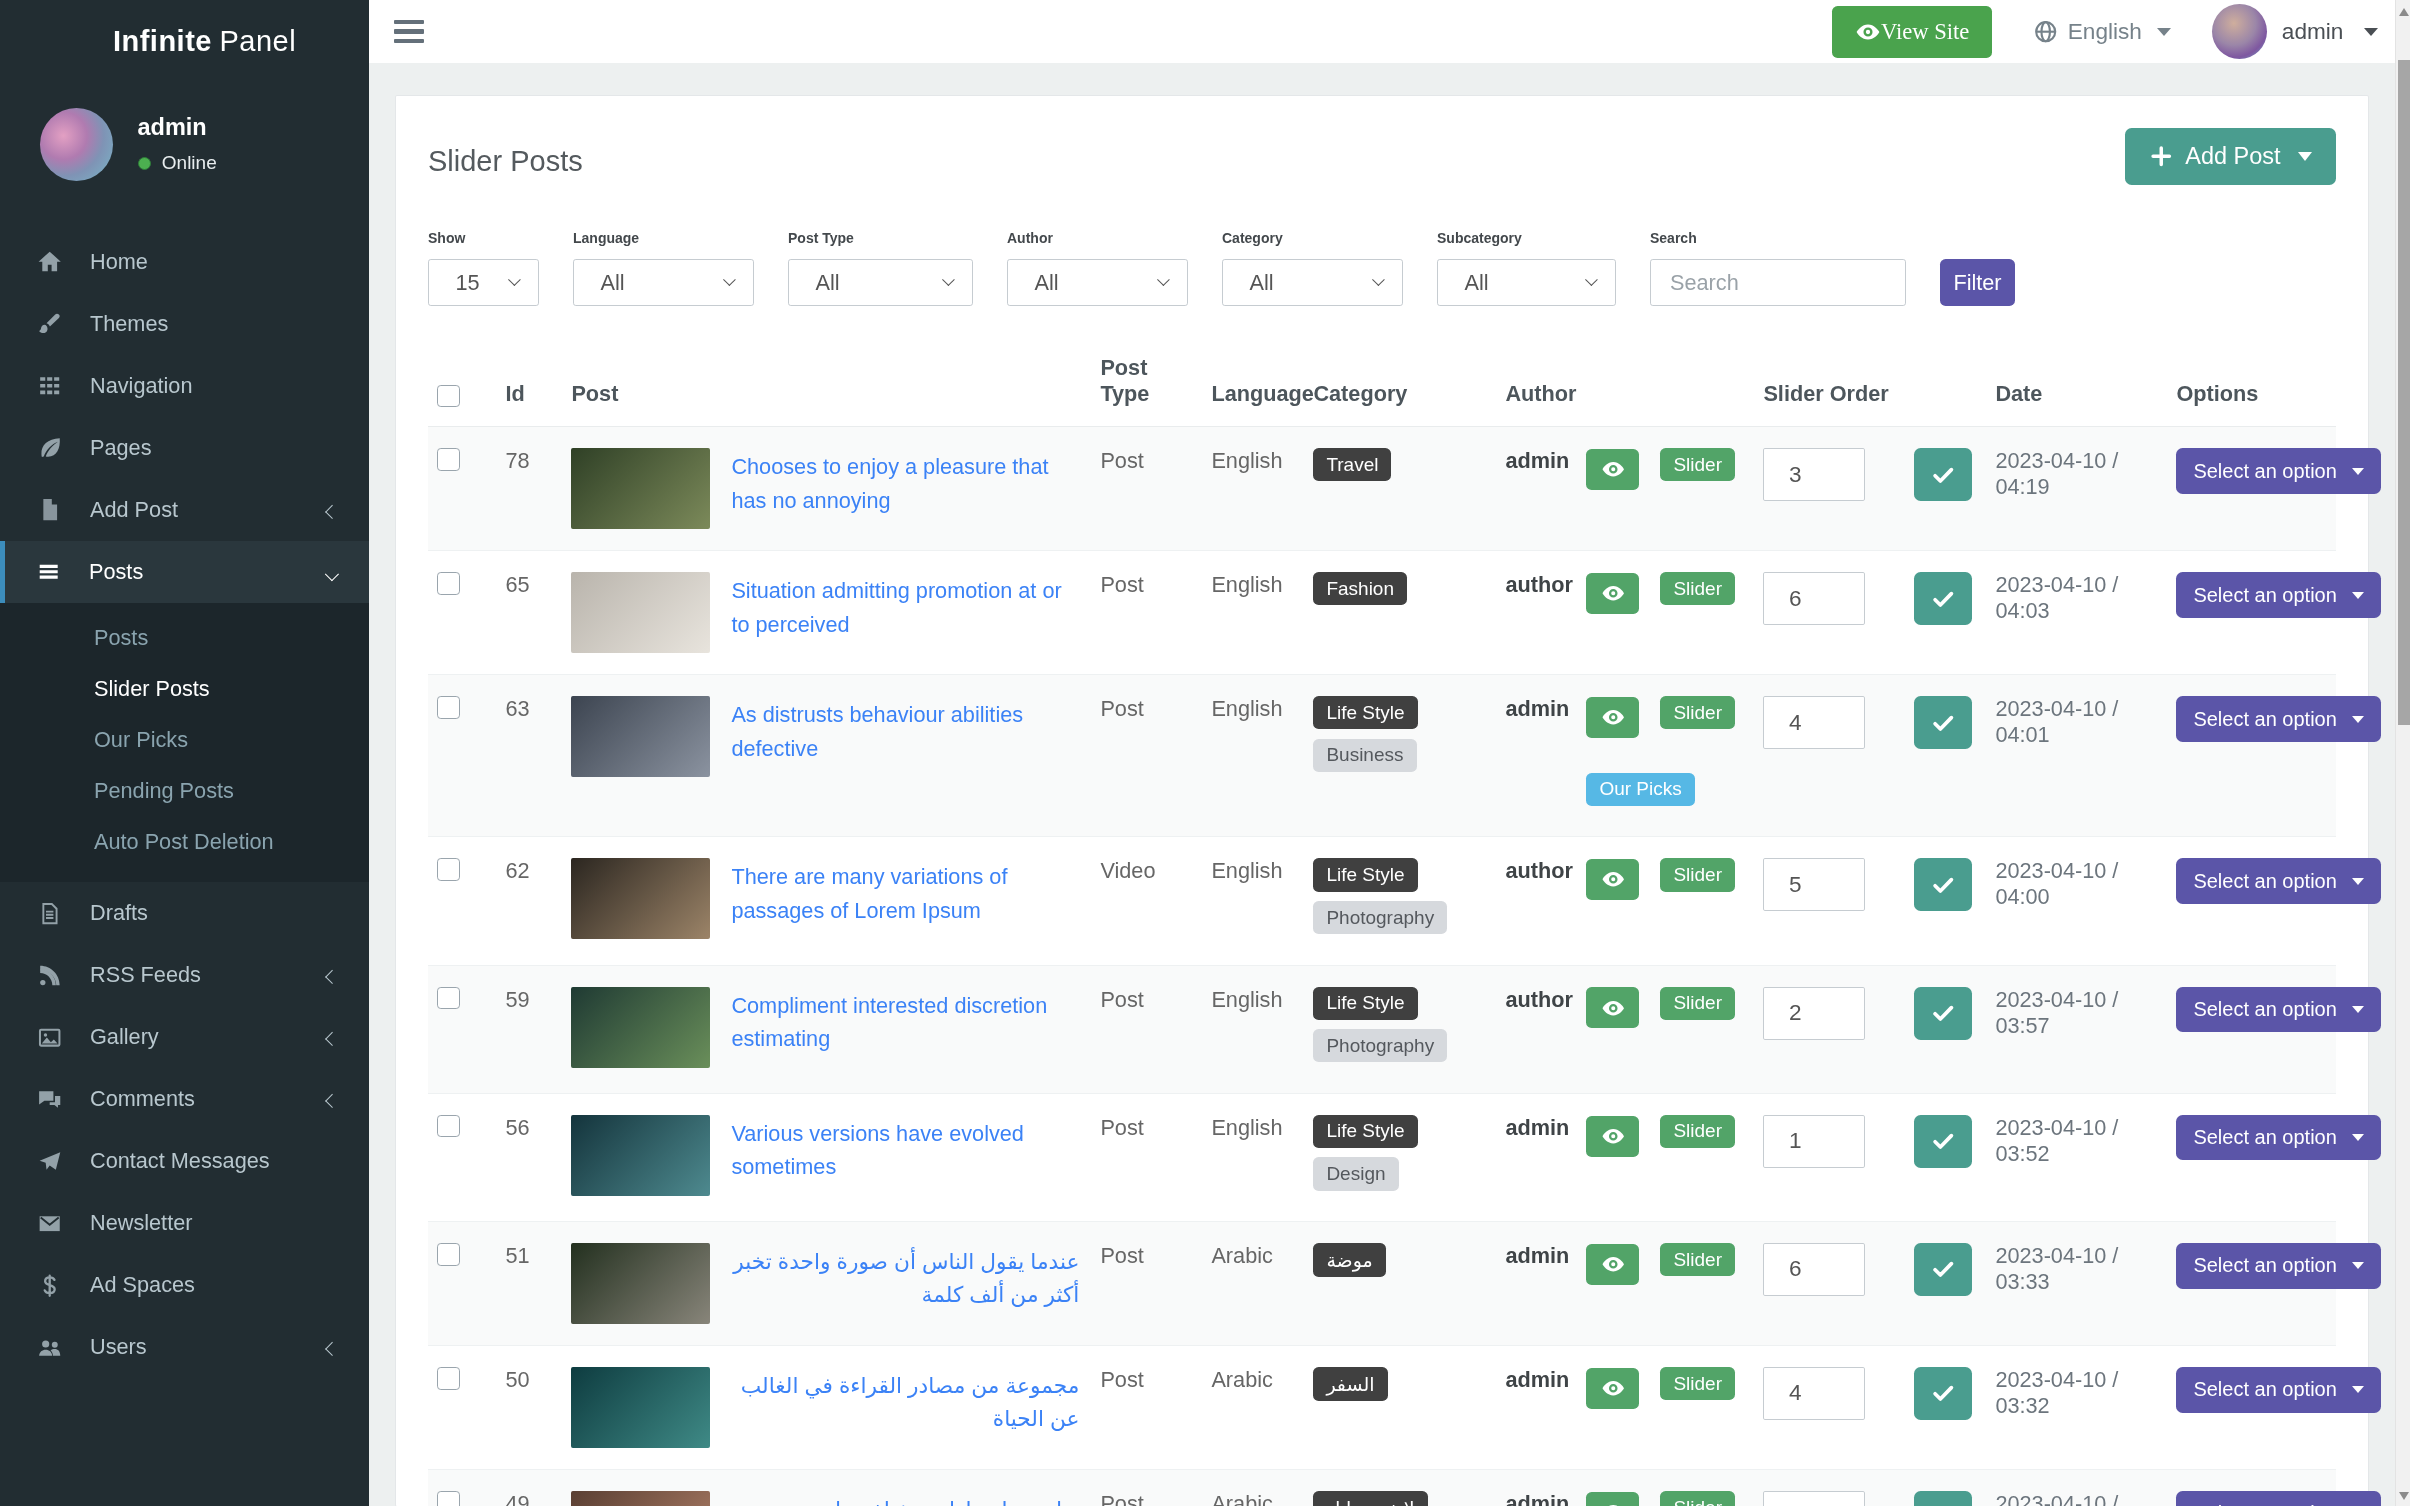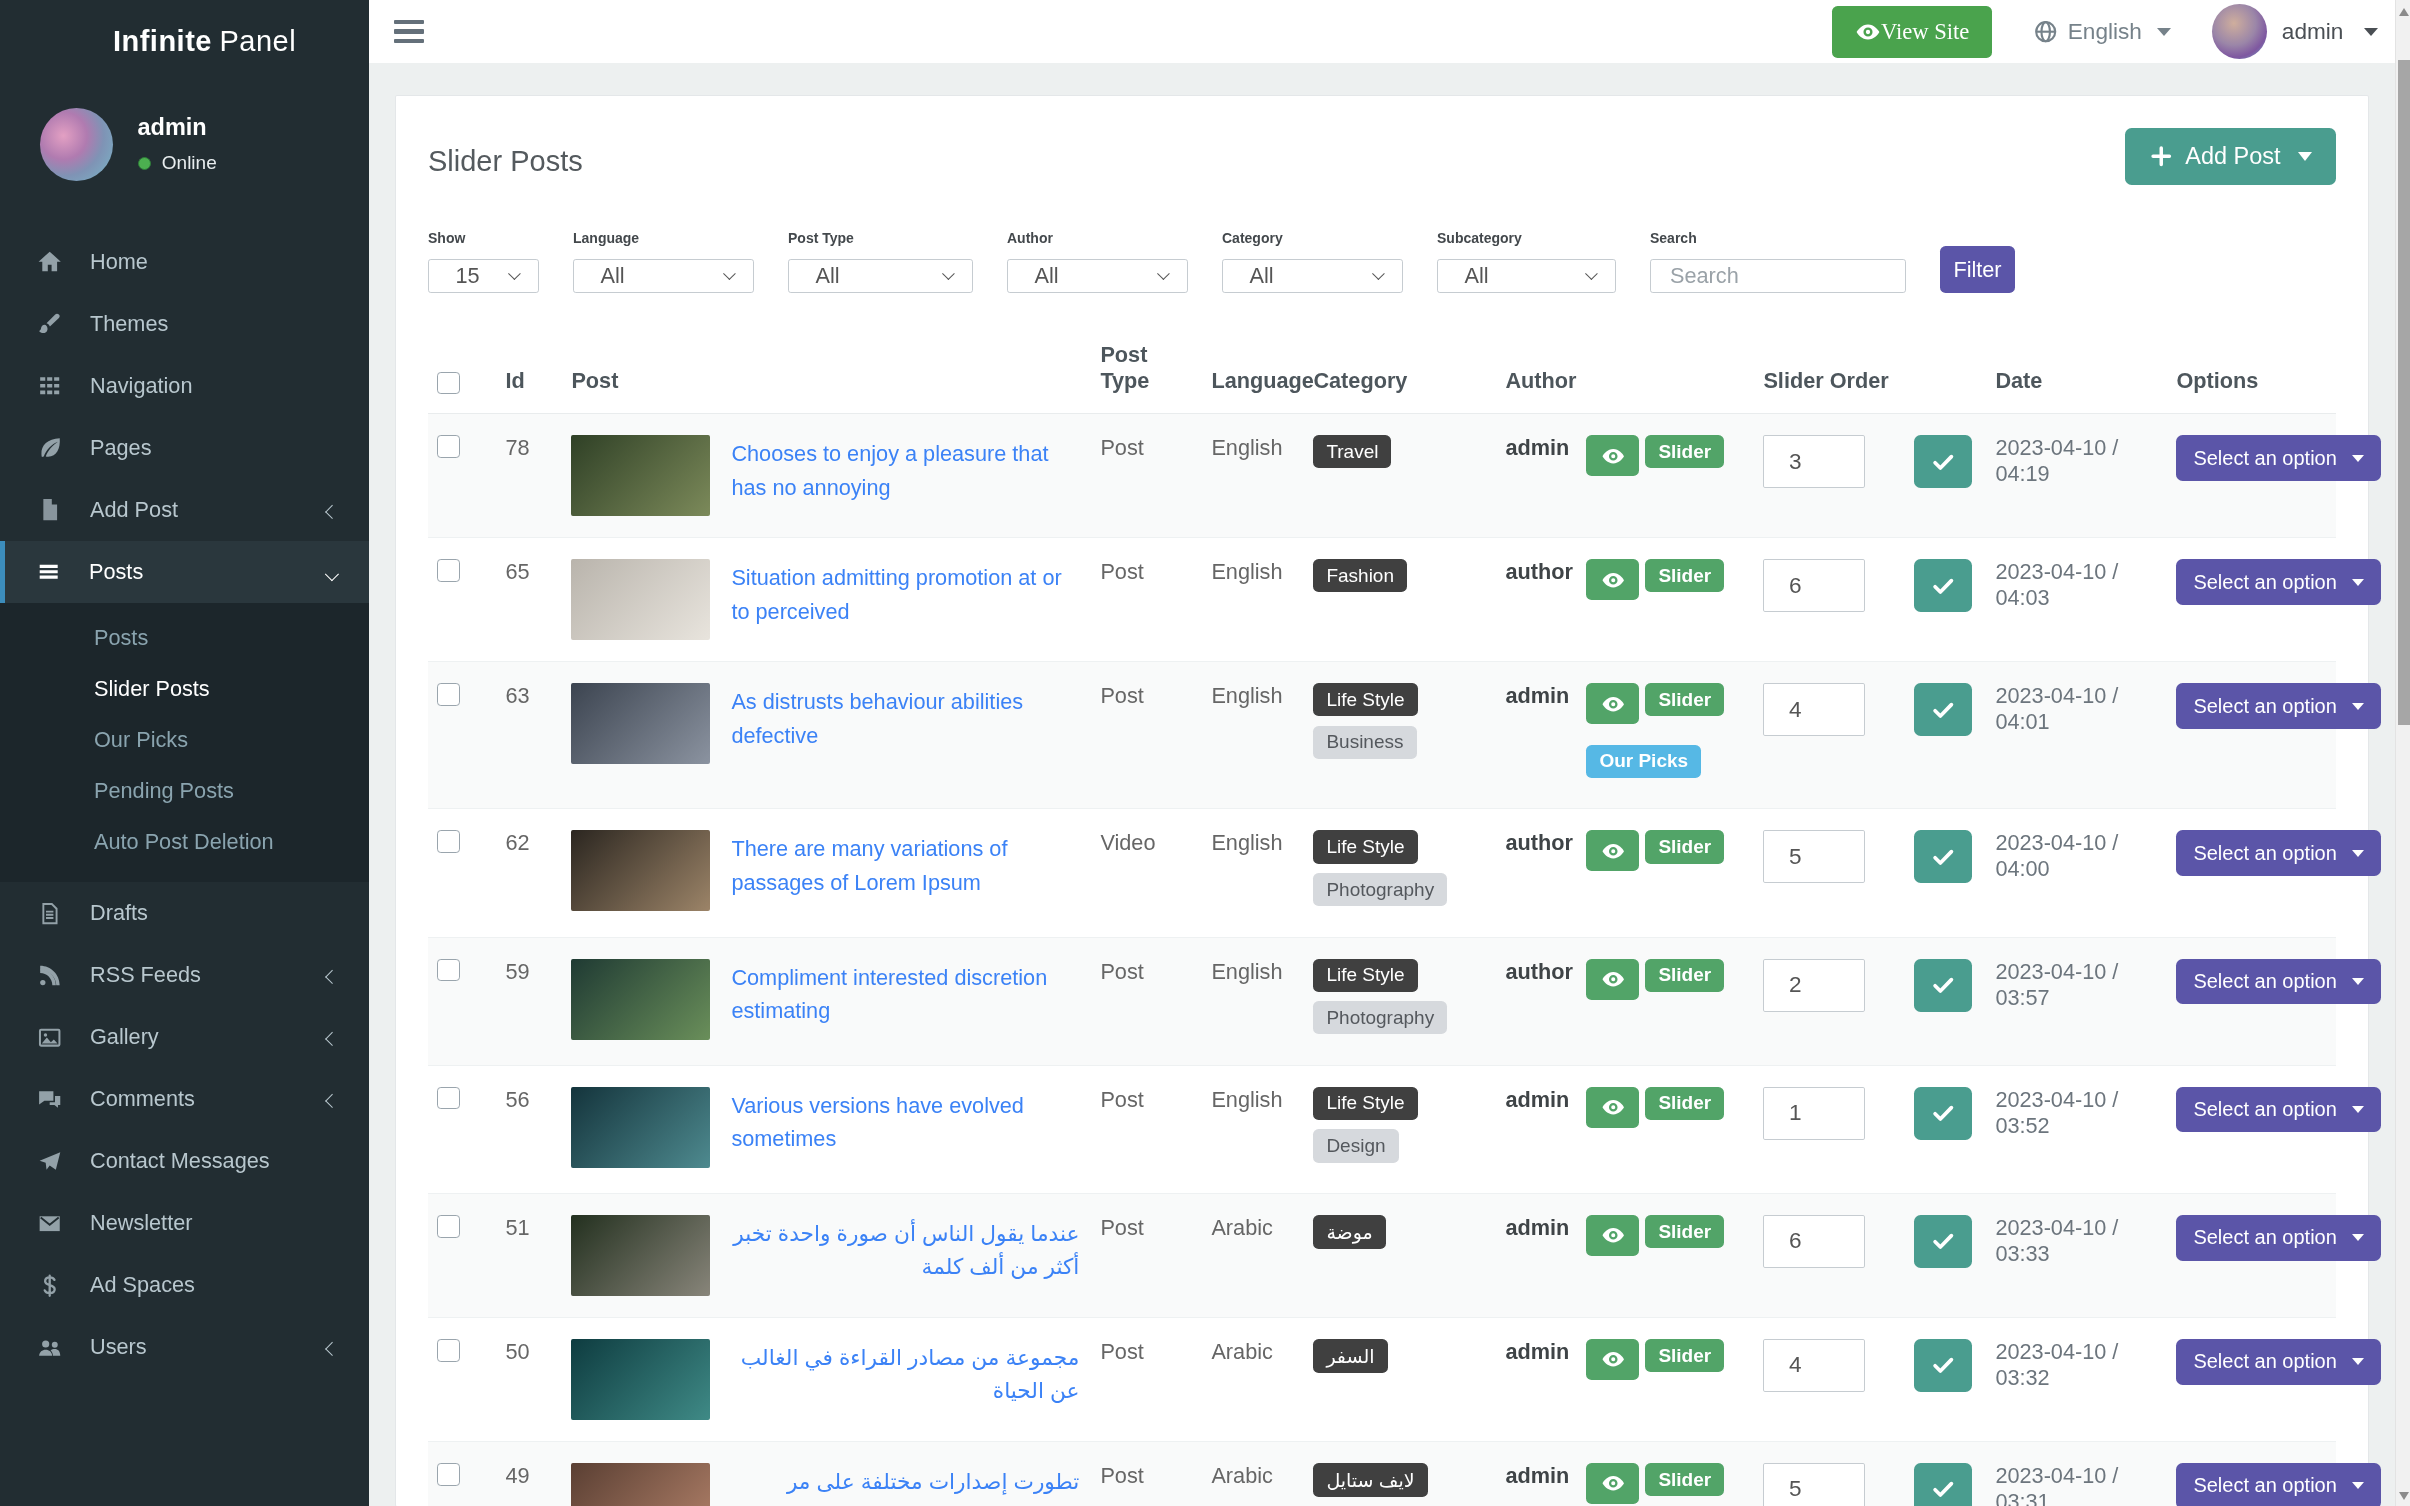--- a/index.html
+++ b/index.html
@@ -51,21 +51,21 @@
   .card { background:#fff; border:0.9px solid #e4e7e9; border-radius:1.9px; padding:32px 32px; height:1412px; }
   .card-head { display:flex; align-items:flex-start; justify-content:space-between; }
   .page-title { font-size:29px; font-weight:400; color:#545a5e; padding-top:17px; }
   .btn-add-post { display:flex; align-items:center; gap:11.3px; background:#4a9d8f; color:#fff; border:none; border-radius:6.6px; padding:15px 24.5px; font-size:23.5px; font-family:inherit; cursor:pointer; }
   .btn-add-post svg { width:24.5px; height:24.5px; }
   .btn-add-post .caret { border-top-width:9.4px; }
 
   
   .filters { display:flex; align-items:flex-end; gap:34px; margin-top:45px; }
   .fgroup label { display:block; font-size:14px; font-weight:700; color:#43484c; margin-bottom:13px; }
-  .fcontrol { height:34px; border:0.9px solid #c6ccd1; border-radius:2.8px; background:#fff; display:flex; align-items:center; padding:0 19px; font-size:21.7px; color:#555; cursor:pointer; }
+  .fcontrol { height:47px; border:0.9px solid #c6ccd1; border-radius:2.8px; background:#fff; display:flex; align-items:center; padding:0 19px; font-size:21.7px; color:#555; cursor:pointer; }
   .fcontrol .fval { flex:1; padding-left:7.5px; }
   .fgroup:nth-child(1) .fcontrol { width:111px; }
   .fgroup:nth-child(2) .fcontrol { width:181px; }
   .fgroup:nth-child(3) .fcontrol { width:185px; }
   .fgroup:nth-child(4) .fcontrol { width:181px; }
   .fgroup:nth-child(5) .fcontrol { width:181px; }
   .fgroup:nth-child(6) .fcontrol { width:179px; }
   .fgroup input.fcontrol { width:256px; cursor:text; font-family:inherit; }
   .fgroup input.fcontrol::placeholder { color:#9aa2a8; }
   .schev { width:9.4px; height:9.4px; border-left:1.9px solid #555; border-bottom:1.9px solid #555; transform:rotate(-45deg); margin-top:-4.7px; }
@@ -82,21 +82,21 @@
   .cb { width:22.6px; height:22.6px; border:1.9px solid #9aa5ad; border-radius:3.8px; background:#fff; cursor:pointer; }
   .post-cell { display:flex; gap:21px; }
   .thumb { width:139px; height:81px; min-width:139px; border-radius:1.9px; }
   .post-title { font-size:21.7px; color:#3b82f6; line-height:1.55; padding-top:1.9px; max-width:348px; }
   .badge { display:inline-block; font-size:19px; padding:5.6px 13px; border-radius:5.6px; color:#fff; margin:0 7.5px 9.4px 0; white-space:nowrap; }
   .badge.teal { background:#404040; }
   .badge.gray { background:#d6d9dd; color:#54585d; }
   .badge.green { background:#52a468; }
   .badge.blue { background:#56b8e5; }
   .author-cell { font-weight:700; color:#3f4447; }
-  .flags { display:flex; align-items:flex-start; gap:6px; flex-wrap:wrap;font-weight:bold; }
+  .flags { display:flex; align-items:center; gap:21px; flex-wrap:wrap; }
   .eye-badge { background:#52a468; border-radius:5.6px; width:53px; height:41px; display:flex; align-items:center; justify-content:center; }
   .eye-badge svg { width:24.5px; height:24.5px; color:#fff; }
   .ourpicks-wrap { margin-top:13px; }
   .order-cell { display:flex; align-items:flex-start; gap:49px; }
   .order-input { width:102px; height:53px; border:0.9px solid #c6ccd1; border-radius:1.9px; font-size:22.6px; color:#555; padding-left:24.5px; font-family:inherit; }
   .btn-check { width:58px; height:53px; background:#4a9d8f; border:none; border-radius:6.6px; display:flex; align-items:center; justify-content:center; cursor:pointer; }
   .btn-check svg { width:24.5px; height:24.5px; color:#fff; }
   .date-cell { color:#6c757d; }
   .btn-options { background:#5b55a8; color:#fff; border:none; border-radius:6.6px; padding:11.3px 17px; font-size:20px; font-family:inherit; display:flex; align-items:center; gap:9.4px; cursor:pointer; white-space:nowrap; }
   .btn-options .caret { border-left-width:6.6px; border-right-width:6.6px; border-top-width:7.5px; }

